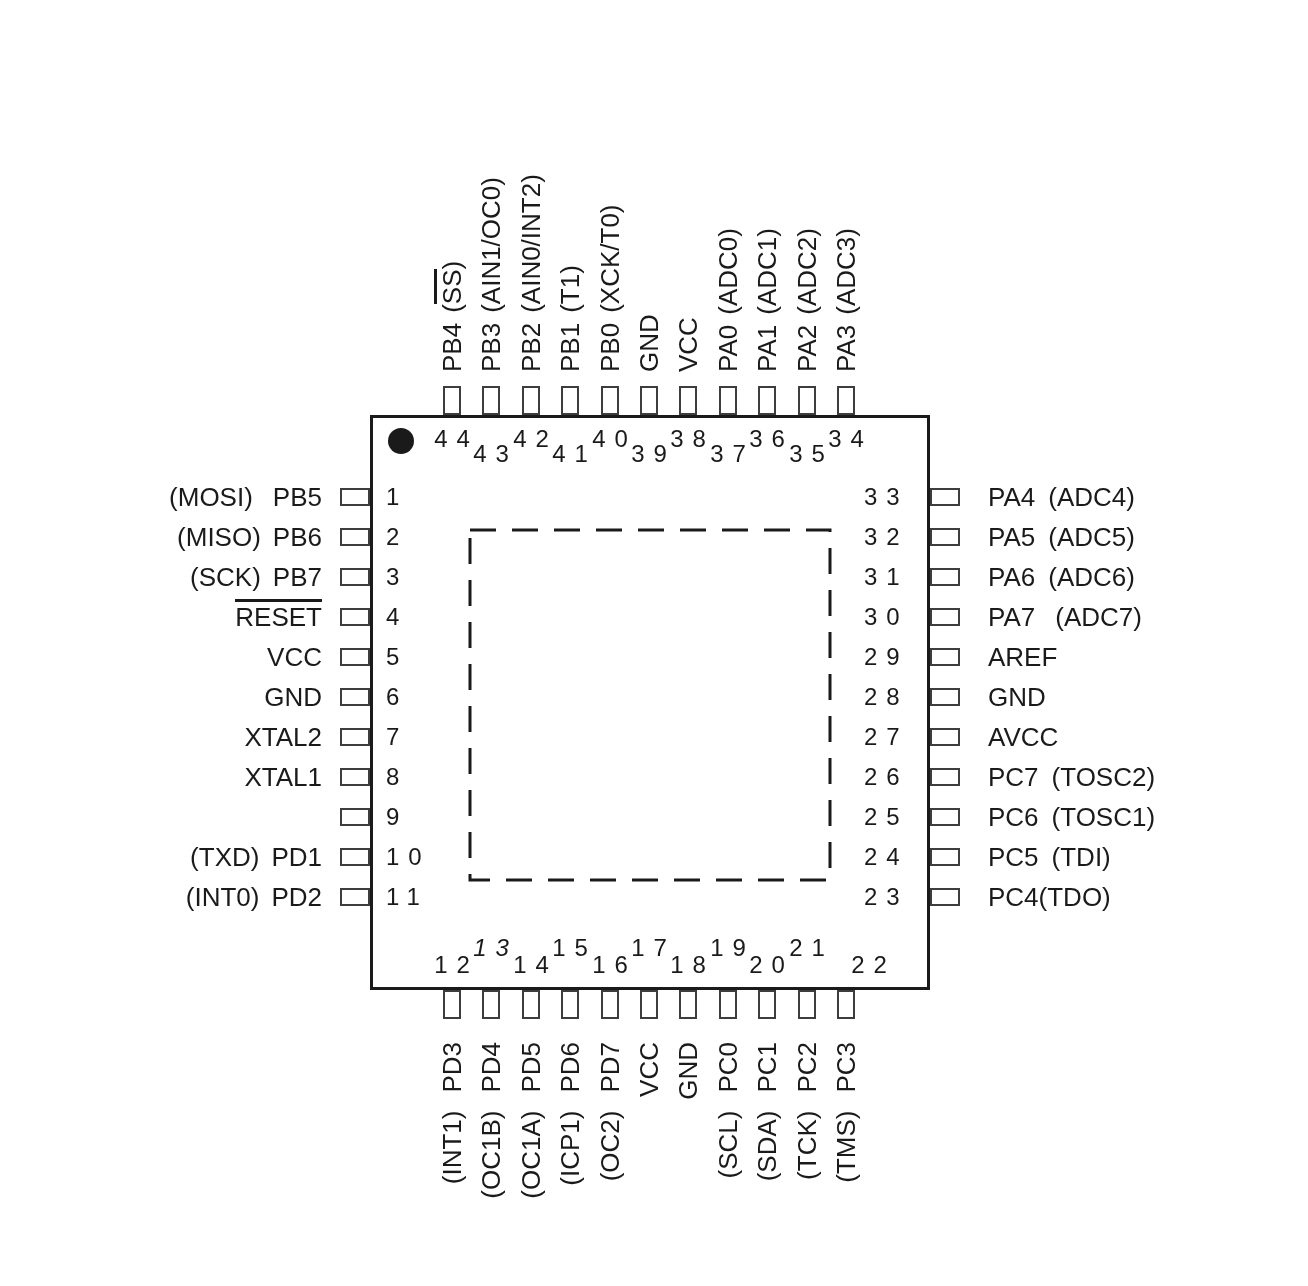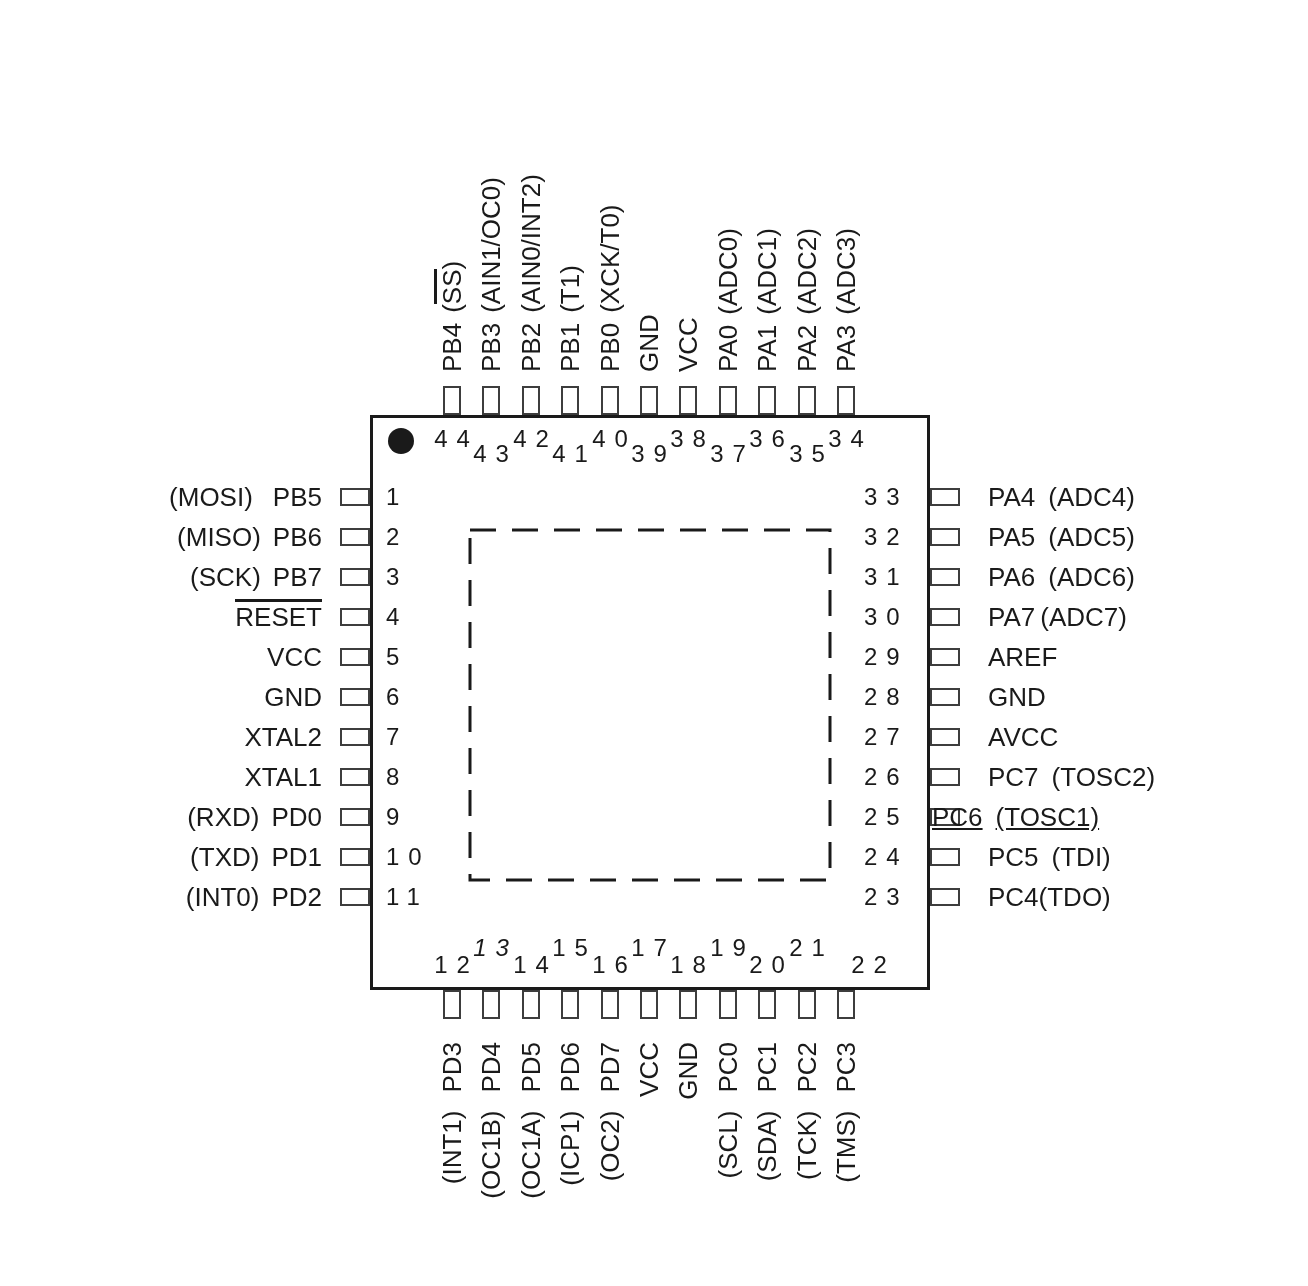--- a/index.html
+++ b/index.html
@@ -86,21 +86,20 @@
       <div class="num" style="left: 386px; top: 683px; width: 80px;">6</div>
       <div class="hlabel lab-right" style="left: 28px; top: 682px; width: 294px;"><span>GND</span></div>
       <div class="stub stub-h" style="left: 340px; top: 728px;"></div>
       <div class="num" style="left: 386px; top: 723px; width: 80px;">7</div>
       <div class="hlabel lab-right" style="left: 28px; top: 722px; width: 294px;"><span>XTAL2</span></div>
       <div class="stub stub-h" style="left: 340px; top: 768px;"></div>
       <div class="num" style="left: 386px; top: 763px; width: 80px;">8</div>
       <div class="hlabel lab-right" style="left: 28px; top: 762px; width: 294px;"><span>XTAL1</span></div>
       <div class="stub stub-h" style="left: 340px; top: 808px;"></div>
       <div class="num" style="left: 386px; top: 803px; width: 80px;">9</div>
-      <div class="hlabel lab-right" style="left: 28px; top: 802px; width: 294px;"><span style="margin-right: 12px;">(RXD)</span><span>PD0</span></div>
       <div class="stub stub-h" style="left: 340px; top: 848px;"></div>
       <div class="num" style="left: 386px; top: 843px; width: 80px;">10</div>
       <div class="hlabel lab-right" style="left: 28px; top: 842px; width: 294px;"><span style="margin-right: 12px;">(TXD)</span><span>PD1</span></div>
       <div class="stub stub-h" style="left: 340px; top: 888px;"></div>
       <div class="num" style="left: 386px; top: 883px; width: 80px;">11</div>
       <div class="hlabel lab-right" style="left: 28px; top: 882px; width: 294px;"><span style="margin-right: 12px;">(INT0)</span><span>PD2</span></div>
     </div>
   <div class="group" id="pins-top">
       <div class="stub stub-v" style="left: 443px; top: 386px;"></div>
       <div class="num num-c" style="left: 407px; top: 425px; width: 90px;">44</div>
@@ -141,36 +140,36 @@
       <div class="num" style="left: 864px; top: 483px; width: 80px;">33</div>
       <div class="hlabel" style="left: 988px; top: 482px; width: 310px;"><span style="margin-right: 13px;">PA4</span><span>(ADC4)</span></div>
       <div class="stub stub-h" style="left: 930px; top: 528px;"></div>
       <div class="num" style="left: 864px; top: 523px; width: 80px;">32</div>
       <div class="hlabel" style="left: 988px; top: 522px; width: 310px;"><span style="margin-right: 13px;">PA5</span><span>(ADC5)</span></div>
       <div class="stub stub-h" style="left: 930px; top: 568px;"></div>
       <div class="num" style="left: 864px; top: 563px; width: 80px;">31</div>
       <div class="hlabel" style="left: 988px; top: 562px; width: 310px;"><span style="margin-right: 13px;">PA6</span><span>(ADC6)</span></div>
       <div class="stub stub-h" style="left: 930px; top: 608px;"></div>
       <div class="num" style="left: 864px; top: 603px; width: 80px;">30</div>
-      <div class="hlabel" style="left: 988px; top: 602px; width: 310px;"><span style="margin-right: 5px;">PA7</span><span>(ADC7)</span></div>
+      <div class="hlabel" style="left: 988px; top: 602px; width: 310px;"><span style="margin-right: 20px;">PA7</span><span>(ADC7)</span></div>
       <div class="stub stub-h" style="left: 930px; top: 648px;"></div>
       <div class="num" style="left: 864px; top: 643px; width: 80px;">29</div>
       <div class="hlabel" style="left: 988px; top: 642px; width: 310px;"><span>AREF</span></div>
       <div class="stub stub-h" style="left: 930px; top: 688px;"></div>
       <div class="num" style="left: 864px; top: 683px; width: 80px;">28</div>
       <div class="hlabel" style="left: 988px; top: 682px; width: 310px;"><span>GND</span></div>
       <div class="stub stub-h" style="left: 930px; top: 728px;"></div>
       <div class="num" style="left: 864px; top: 723px; width: 80px;">27</div>
       <div class="hlabel" style="left: 988px; top: 722px; width: 310px;"><span>AVCC</span></div>
       <div class="stub stub-h" style="left: 930px; top: 768px;"></div>
       <div class="num" style="left: 864px; top: 763px; width: 80px;">26</div>
       <div class="hlabel" style="left: 988px; top: 762px; width: 310px;"><span style="margin-right: 13px;">PC7</span><span>(TOSC2)</span></div>
       <div class="stub stub-h" style="left: 930px; top: 808px;"></div>
       <div class="num" style="left: 864px; top: 803px; width: 80px;">25</div>
-      <div class="hlabel" style="left: 932px; top: 802px; width: 310px; text-decoration: underline;"><span style="margin-right: 13px;">PC6</span><span>(TOSC1)</span></div>
+      <div class="hlabel" style="left: 988px; top: 802px; width: 310px;"><span style="margin-right: 13px;">PC6</span><span>(TOSC1)</span></div>
       <div class="stub stub-h" style="left: 930px; top: 848px;"></div>
       <div class="num" style="left: 864px; top: 843px; width: 80px;">24</div>
       <div class="hlabel" style="left: 988px; top: 842px; width: 310px;"><span style="margin-right: 13px;">PC5</span><span>(TDI)</span></div>
       <div class="stub stub-h" style="left: 930px; top: 888px;"></div>
       <div class="num" style="left: 864px; top: 883px; width: 80px;">23</div>
       <div class="hlabel" style="left: 988px; top: 882px; width: 310px;"><span style="">PC4</span><span>(TDO)</span></div>
     </div>
   <div class="group" id="pins-bottom">
       <div class="stub stub-v" style="left: 443px; top: 990px;"></div>
       <div class="num num-c" style="left: 407px; top: 951px; width: 90px;">12</div>

